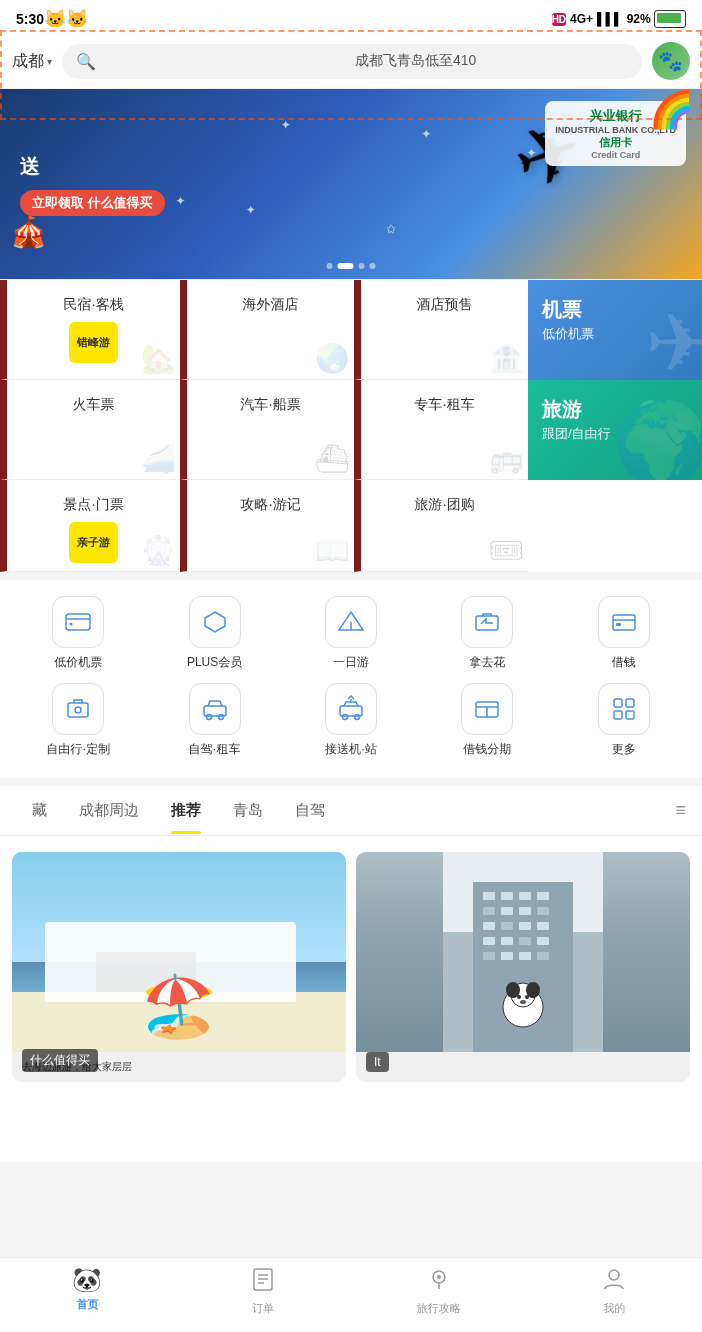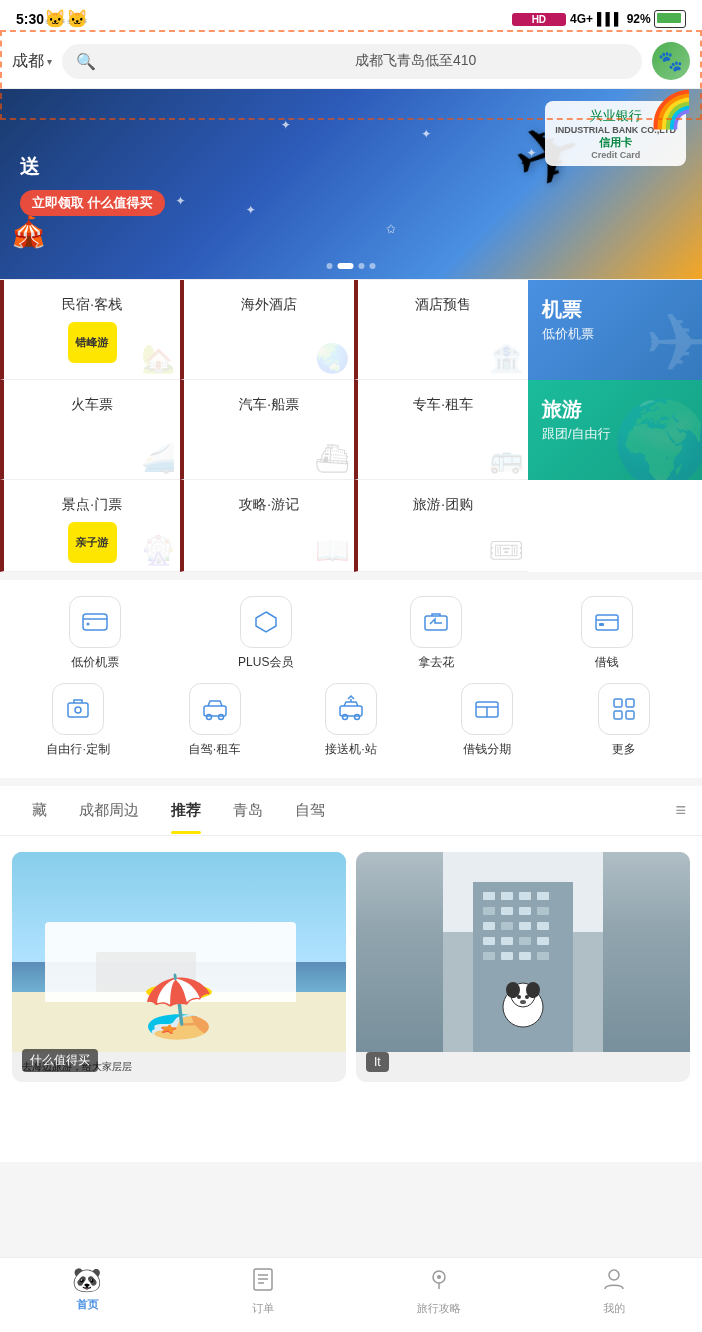--- a/index.html
+++ b/index.html
@@ -123,21 +123,21 @@
       border-radius: 8px;
       padding: 6px 10px;
       font-size: 11px;
       color: #333;
       text-align: center;
       font-weight: 600;
     }
     .bank-logo-text {
       color: #00843D;
       font-size: 13px;
-      font-weight: 400;
+      font-weight: 700;
     }
     .banner-dots {
       position: absolute;
       bottom: 10px;
       left: 50%;
       transform: translateX(-50%);
       display: flex;
       gap: 5px;
     }
     .dot {
@@ -203,21 +203,21 @@
       opacity: 0.15;
       color: white;
     }
 
     .service-sub-cell {
       display: flex;
       flex-direction: column;
       align-items: center;
       justify-content: flex-start;
       padding: 16px 4px 8px;
-      border-left: 4px solid #7f1d1d;
+      border-left: 7px solid #7f1d1d;
       border-bottom: 1px solid #f0f0f0;
       position: relative;
     }
     .service-sub-cell .label {
       font-size: 14px;
       color: #333;
       font-weight: 500;
       margin-bottom: 4px;
     }
     .service-badge {
@@ -439,21 +439,21 @@
 </head>
 <body>
 
 <div class="status-bar">
   <div class="status-left">
     <span>5:30</span>
     <span style="font-size:18px;">🐱</span>
     <span style="font-size:18px;">🐱</span>
   </div>
   <div class="status-right">
-    <span style="background:#be185d;color:white;padding:1px 20px;border-radius:3px;font-size:10px;">HD</span>
+    <span style="background:#be185d;color:white;padding:1px 0;border-radius:3px;font-size:10px;">HD</span>
     <span>4G+</span>
     <span>▌▌▌</span>
     <span>
       <span>92</span>%
       <span style="display:inline-block;border:1.5px solid #333;border-radius:3px;padding:1px 4px 1px 2px;position:relative;">
         <span style="display:inline-block;height:10px;background:#4CAF50;width:24px;border-radius:1px;"></span>
       </span>
     </span>
   </div>
 </div>
@@ -580,20 +580,29 @@
       </div>
       <span class="quick-label">低价机票</span>
     </div>
     <div class="quick-item">
       <div class="quick-icon-box">
         <svg width="28" height="28" viewBox="0 0 28 28" fill="none">
           <path d="M14 4 L24 10 L24 18 L14 24 L4 18 L4 10 Z" stroke="#4A90E2" stroke-width="1.5" fill="none"></path>
         </svg>
       </div>
       <span class="quick-label">PLUS会员</span>
+    </div>
+    <div class="quick-item">
+      <div class="quick-icon-box">
+        <svg width="28" height="28" viewBox="0 0 28 28" fill="none">
+          <path d="M14 4 L26 22 L2 22 Z" stroke="#4A90E2" stroke-width="1.5" fill="none"></path>
+          <line x1="14" y1="14" x2="14" y2="22" stroke="#4A90E2" stroke-width="1.5"></line>
+        </svg>
+      </div>
+      <span class="quick-label">一日游</span>
     </div>
     <div class="quick-item">
       <div class="quick-icon-box">
         <svg width="28" height="28" viewBox="0 0 28 28" fill="none">
           <rect x="3" y="8" width="22" height="14" rx="2" stroke="#4A90E2" stroke-width="1.5" fill="none"></rect>
           <path d="M10 8 L10 6 L18 6 L18 8" stroke="#4A90E2" stroke-width="1.5"></path>
           <path d="M8 16 L13 11 L13 15 L20 15" stroke="#4A90E2" stroke-width="1.5" fill="none"></path>
         </svg>
       </div>
       <span class="quick-label">拿去花</span>

